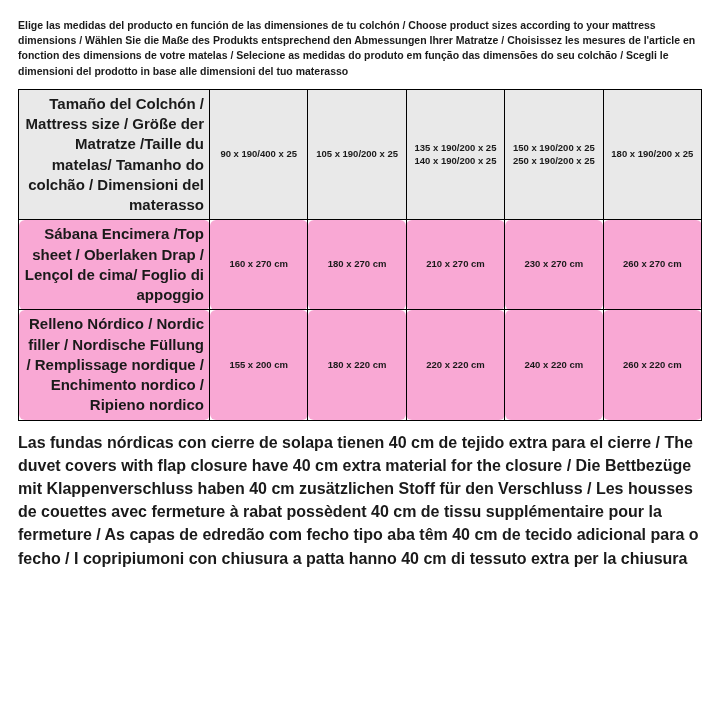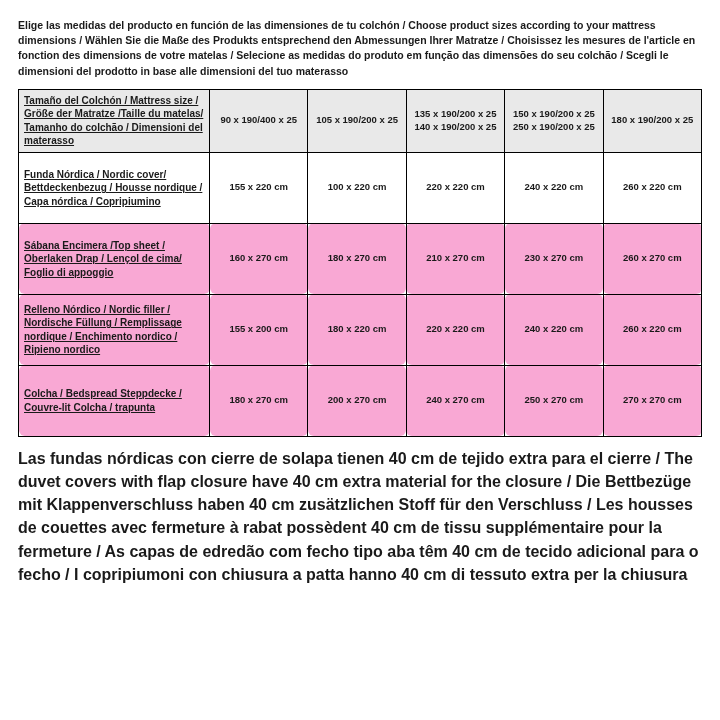--- a/index.html
+++ b/index.html
@@ -35,26 +35,25 @@
     border-collapse: collapse;
     table-layout: fixed;
     font-size: 9.5px;
   }
   table.size-table td {
     border: 1px solid #000000;
     padding: 4px 5px;
     vertical-align: middle;
   }
   .row-header {
-    text-align: left;
+    text-align: right;
     font-weight: bold;
     line-height: 1.35;
-    font-size: 10px;
+    font-size: 15px;
     width: 180px;
-    text-decoration: underline;
   }
   .cell {
     text-align: center;
     font-weight: bold;
     font-size: 9.5px;
     line-height: 1.35;
   }
   tr.head .row-header,
   tr.head .cell {
     font-weight: bold;
@@ -96,28 +95,20 @@
         <td class="row-header">Tamaño del Colchón / Mattress size / Größe der Matratze /Taille du matelas/ Tamanho do colchão / Dimensioni del materasso</td>
         <td class="cell">90 x 190/400 x 25</td>
         <td class="cell">105 x 190/200 x 25</td>
         <td class="cell" style="white-space: pre-line;">135 x 190/200 x 25
 140 x 190/200 x 25</td>
         <td class="cell" style="white-space: pre-line;">150 x 190/200 x 25
 250 x 190/200 x 25</td>
         <td class="cell">180 x 190/200 x 25</td>
       </tr>
 
-      <tr class="body-row plain">
-        <td class="row-header">Funda Nórdica /  Nordic cover/ Bettdeckenbezug / Housse nordique / Capa nórdica / Copripiumino</td>
-        <td class="cell">155 x 220 cm</td>
-        <td class="cell">100 x 220 cm</td>
-        <td class="cell">220 x 220 cm</td>
-        <td class="cell">240 x 220 cm</td>
-        <td class="cell">260 x 220 cm</td>
-      </tr>
 
       <tr class="body-row shaded">
         <td class="row-header">Sábana Encimera /Top sheet / Oberlaken Drap / Lençol de cima/ Foglio di appoggio</td>
         <td class="cell">160 x 270 cm</td>
         <td class="cell">180 x 270 cm</td>
         <td class="cell">210 x 270 cm</td>
         <td class="cell">230 x 270 cm</td>
         <td class="cell">260 x 270 cm</td>
       </tr>
 
@@ -125,27 +116,19 @@
       <tr class="body-row shaded">
         <td class="row-header">Relleno Nórdico / Nordic filler / Nordische Füllung / Remplissage nordique / Enchimento nordico / Ripieno nordico</td>
         <td class="cell">155 x 200 cm</td>
         <td class="cell">180 x 220 cm</td>
         <td class="cell">220 x 220 cm</td>
         <td class="cell">240 x 220 cm</td>
         <td class="cell">260 x 220 cm</td>
       </tr>
 
 
-      <tr class="body-row shaded">
-        <td class="row-header">Colcha / Bedspread Steppdecke / Couvre-lit Colcha / trapunta</td>
-        <td class="cell">180 x 270 cm</td>
-        <td class="cell">200 x 270 cm</td>
-        <td class="cell">240 x 270 cm</td>
-        <td class="cell">250 x 270 cm</td>
-        <td class="cell">270 x 270 cm</td>
-      </tr>
 
     </tbody>
   </table>
 
   <div class="footnote">Las fundas nórdicas con cierre de solapa tienen 40 cm de tejido extra para el cierre / The duvet covers with flap closure have 40 cm extra material for the closure / Die Bettbezüge mit Klappenverschluss haben 40 cm zusätzlichen Stoff für den Verschluss / Les housses de couettes avec fermeture à rabat possèdent 40 cm de tissu supplémentaire pour la fermeture / As capas de edredão com fecho tipo aba têm 40 cm de tecido adicional para o fecho / I copripiumoni con chiusura a patta hanno 40 cm di tessuto extra per la chiusura</div>
 
 </div>
 
 </body></html>

